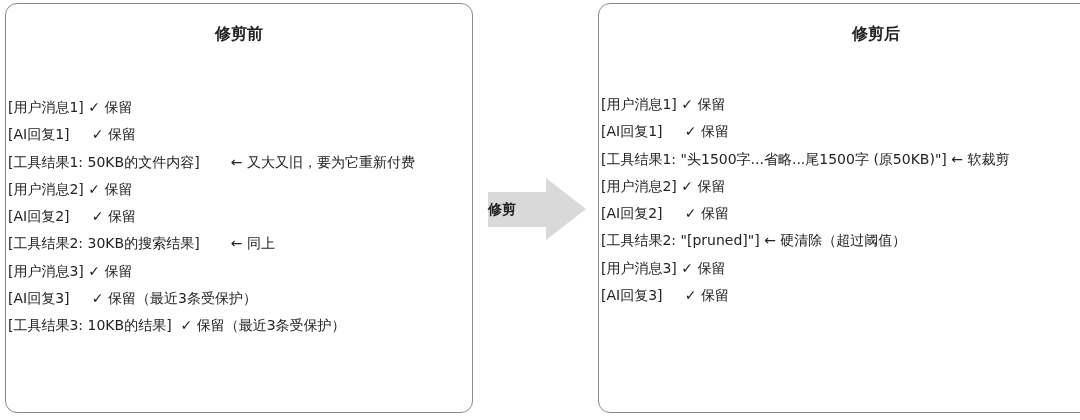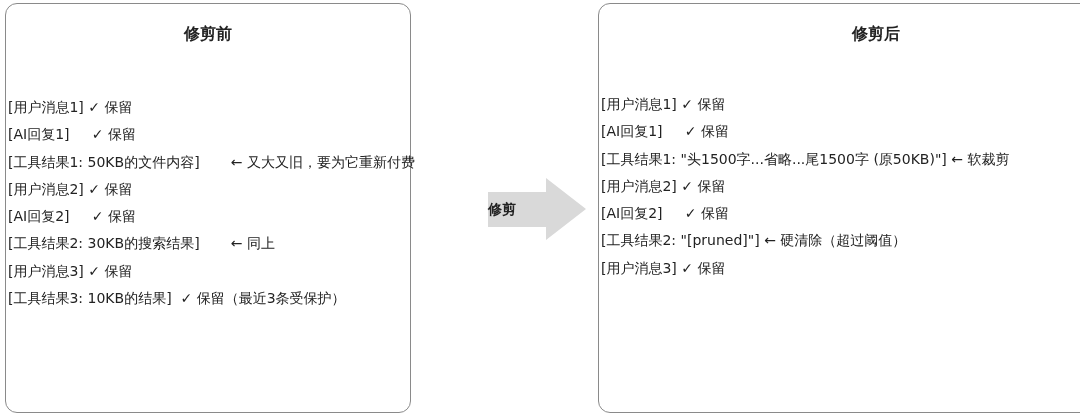--- a/index.html
+++ b/index.html
@@ -4,21 +4,21 @@
 <style>
   html, body { margin: 0; padding: 0; }
   body {
     width: 1080px; height: 420px; background: #ffffff; position: relative; overflow: hidden;
     font-family: "DejaVu Sans", "Liberation Sans", sans-serif; color: #222;
   }
   .panel {
     position: absolute; top: 3px; height: 410px;
     border: 1.5px solid #8a8a8a; border-radius: 12px; background: #fff; box-sizing: border-box;
   }
-  .panel.left { left: 5px; width: 406px; }
+  .panel.left { left: 5px; width: 468px; }
   .panel.right { left: 598px; width: 556px; }
   .panel-title {
     position: absolute; top: 20px; left: 0; right: 0; text-align: center;
     font-weight: bold; font-size: 16px; color: #222;
   }
   .lines { position: absolute; left: 2px; top: 90px; }
   .panel.right .lines { top: 87px; }
   .line {
     height: 27.3px; line-height: 27.3px; font-size: 14px; white-space: pre; color: #222;
   }
@@ -34,33 +34,35 @@
 <div class="panel left">
   <div class="panel-title">修剪前</div>
   <div class="lines">
     <div class="line">[用户消息1] ✓ 保留</div>
     <div class="line">[AI回复1]     ✓ 保留</div>
     <div class="line">[工具结果1: 50KB的文件内容]       ← 又大又旧，要为它重新付费</div>
     <div class="line">[用户消息2] ✓ 保留</div>
     <div class="line">[AI回复2]     ✓ 保留</div>
     <div class="line">[工具结果2: 30KB的搜索结果]       ← 同上</div>
     <div class="line">[用户消息3] ✓ 保留</div>
+    <div class="line">[AI回复3]     ✓ 保留（最近3条受保护）</div>
     <div class="line">[工具结果3: 10KB的结果]  ✓ 保留（最近3条受保护）</div>
   </div>
 </div>
 
 <svg class="arrow" viewBox="0 0 100 62" width="100" height="62">
   <polygon points="0,14 58,14 58,0 98,31 58,62 58,49 0,49" fill="#d9d9d9"></polygon>
 </svg>
 <div class="arrow-label">修剪</div>
 
 <div class="panel right">
   <div class="panel-title">修剪后</div>
   <div class="lines">
     <div class="line">[用户消息1] ✓ 保留</div>
     <div class="line">[AI回复1]     ✓ 保留</div>
     <div class="line">[工具结果1: "头1500字...省略...尾1500字 (原50KB)"] ← 软裁剪</div>
     <div class="line">[用户消息2] ✓ 保留</div>
     <div class="line">[AI回复2]     ✓ 保留</div>
     <div class="line">[工具结果2: "[pruned]"] ← 硬清除（超过阈值）</div>
     <div class="line">[用户消息3] ✓ 保留</div>
+    <div class="line">[AI回复3]     ✓ 保留</div>
   </div>
 </div>
 
 </body></html>

